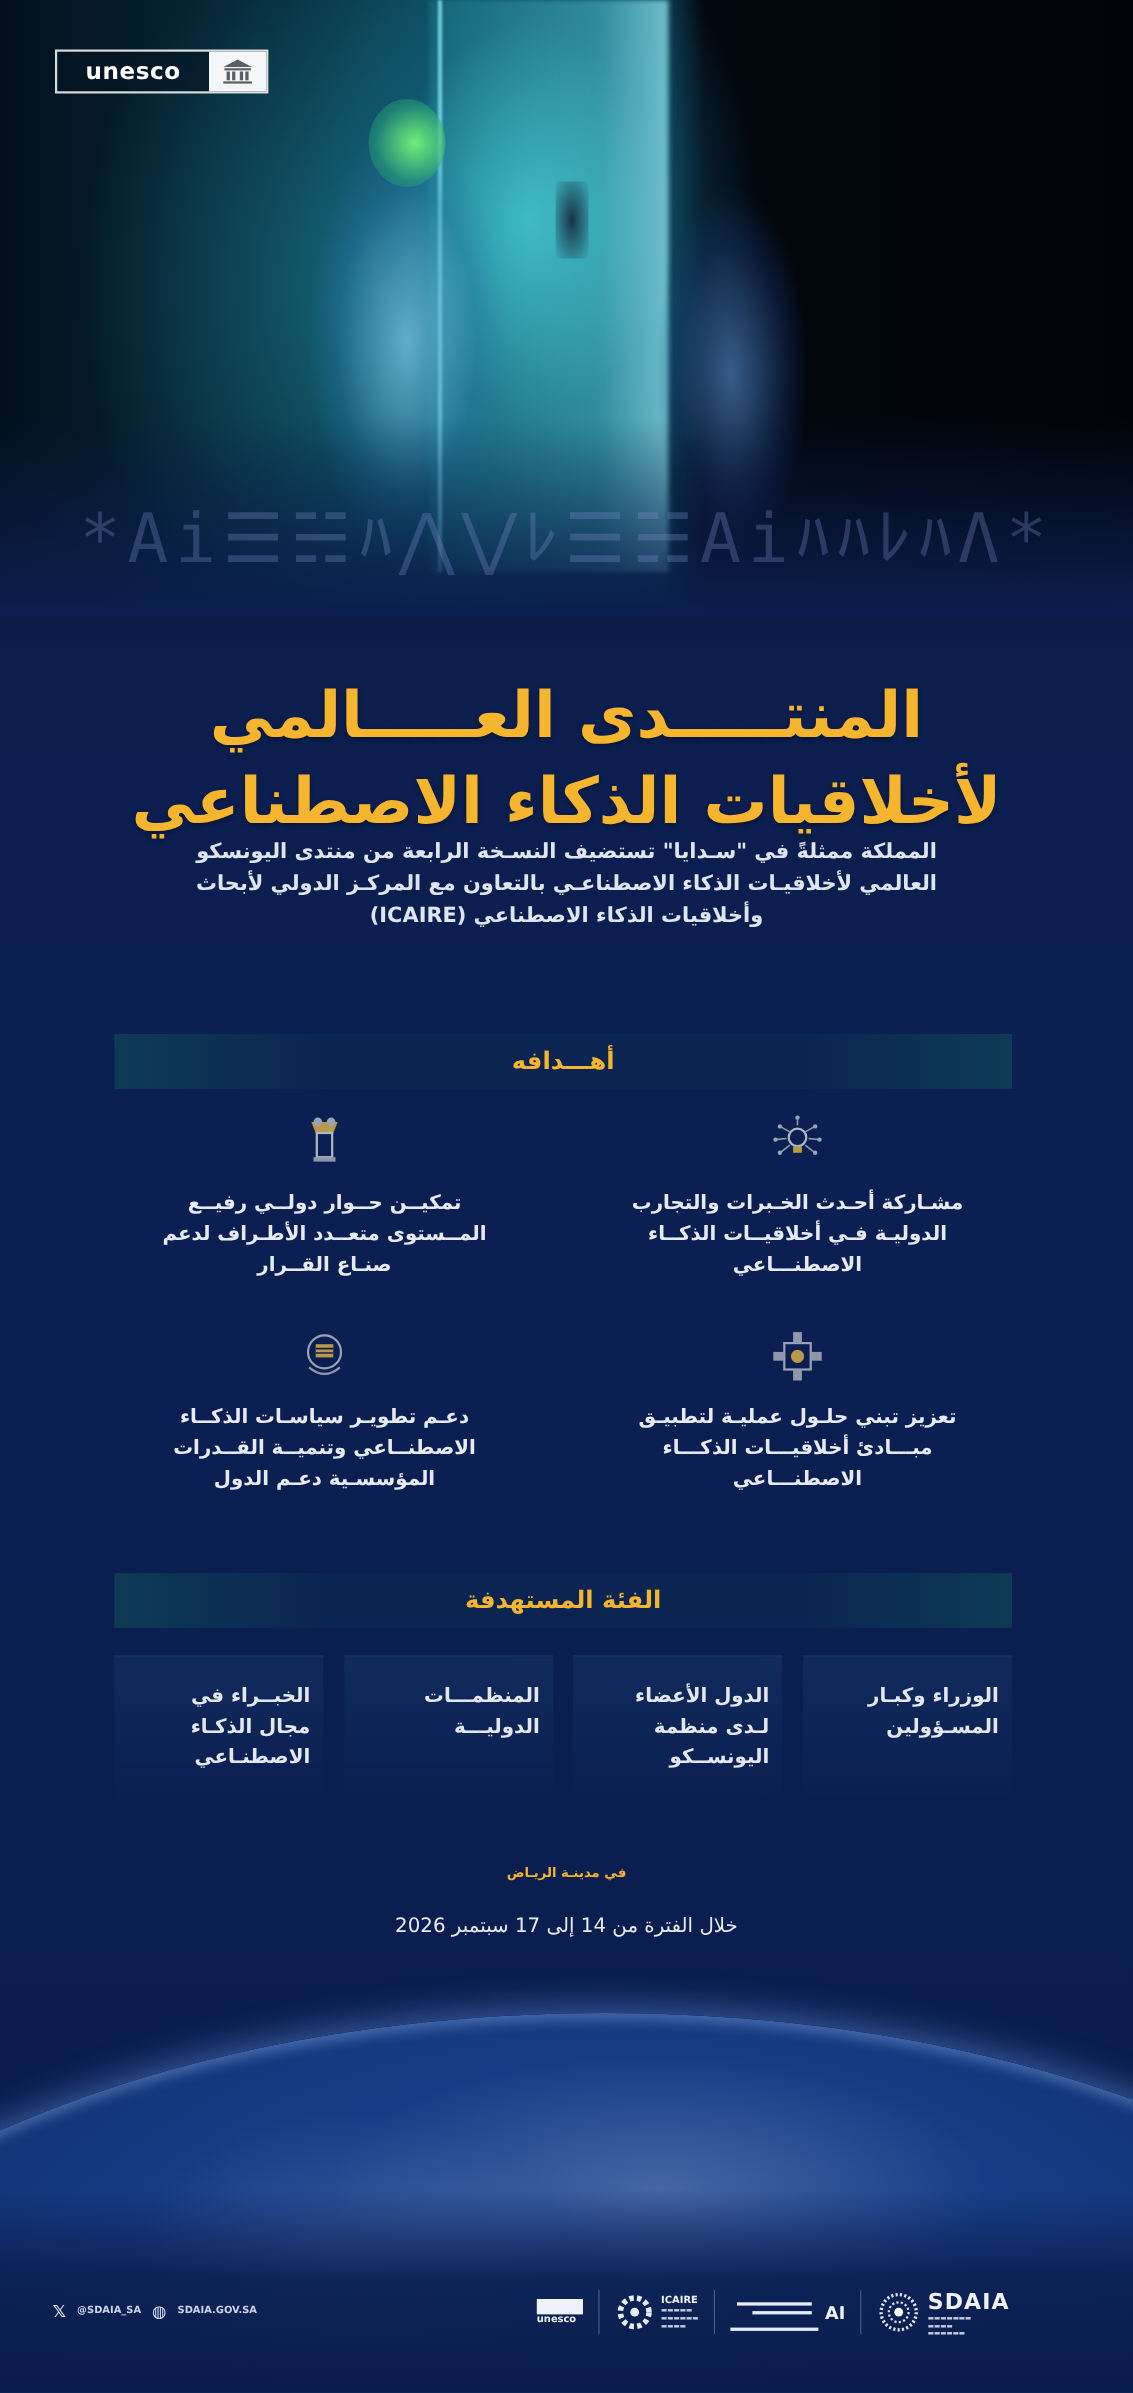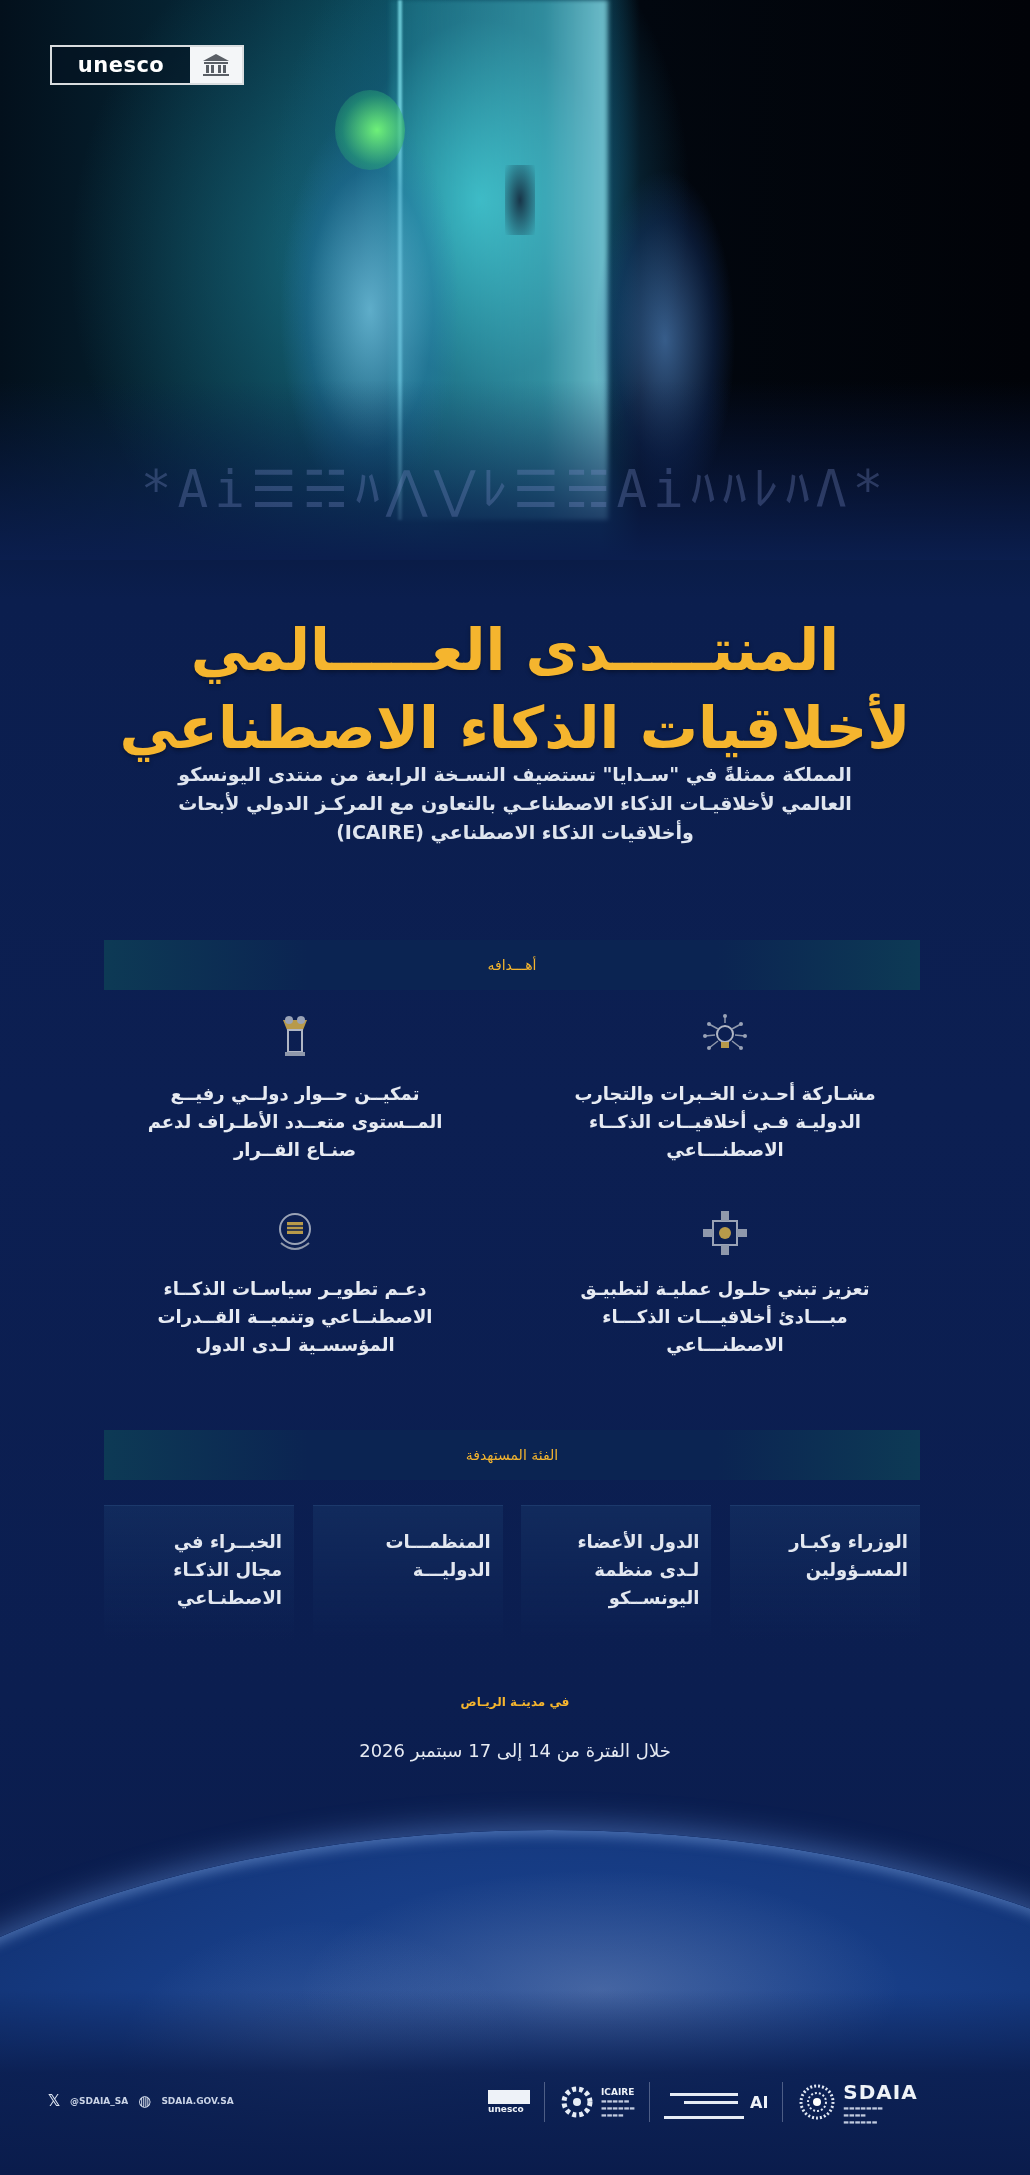--- a/index.html
+++ b/index.html
@@ -67,40 +67,40 @@
       width: 52px; background: #f4f6f8; display: flex; align-items: center; justify-content: center;
     }
     .unesco-badge .label {
       flex: 1; color: #ffffff; font-family: "DejaVu Sans", sans-serif; font-weight: bold; font-size: 21px;
       display: flex; align-items: center; justify-content: center; letter-spacing: 0.5px; direction: ltr;
     }
     
     .glyph-strip {
       position: absolute; left: 0; top: 450px; width: 1030px; height: 80px;
       direction: ltr; white-space: nowrap; overflow: hidden;
-      font-family: "DejaVu Sans Mono", monospace; font-size: 51px; line-height: 80px;
+      font-family: "DejaVu Sans Mono", monospace; font-size: 62px; line-height: 80px;
       color: rgba(120,140,200,0.32); letter-spacing: 6px; text-align: center;
     }
     
     .title {
       position: absolute; left: 60px; right: 60px; top: 575px;
       text-align: center; color: #f5b52e; font-weight: bold; font-size: 58px; line-height: 78px;
       text-shadow: 0 2px 4px rgba(0,0,0,0.35);
       margin-top: 36px;
     }
     .intro {
       position: absolute; left: 90px; right: 90px; top: 760px;
       text-align: center; color: #dfe5ef; font-size: 19px; line-height: 29px; font-weight: bold;
     }
     
     .band {
       position: absolute; left: 104px; width: 816px; height: 50px;
       background: linear-gradient(90deg, #0d3a55 0%, #0b2452 25%, #0b2452 75%, #0d3a55 100%);
       display: flex; align-items: center; justify-content: center;
-      color: #f5b52e; font-weight: normal; font-size: 14px; text-align: right;
+      color: #f5b52e; font-weight: bold; font-size: 22px; text-align: right;
     }
     .band-goals { top: 940px; }
     .band-audience { top: 1430px; }
     
     .goal {
       position: absolute; width: 390px; text-align: center;
     }
     .goal .icon {
       width: 52px; height: 52px; margin: 0 auto 16px; display: block;
     }
@@ -275,21 +275,21 @@
     <svg class="icon" viewBox="0 0 52 52">
       <circle cx="26" cy="22" r="15" fill="none" stroke="#9aa3b6" stroke-width="2"></circle>
       <rect x="18" y="15" width="16" height="12" fill="#b89a4a"></rect>
       <line x1="18" y1="19" x2="34" y2="19" stroke="#0b1e4e" stroke-width="1.5"></line>
       <line x1="18" y1="23" x2="34" y2="23" stroke="#0b1e4e" stroke-width="1.5"></line>
       <path d="M12 36 q14 12 28 0" fill="none" stroke="#8f98ab" stroke-width="2"></path>
     </svg>
     <div class="text">
       <div>دعـم تطويـر سياسـات الذكــاء</div>
       <div>الاصطنــاعي وتنميــة القــدرات</div>
-      <div>المؤسسـية لـدى الدول</div>
+      <div>المؤسسـية دعـم الدول</div>
     </div>
   </div>
 
   <div class="band band-audience">
     <span>الفئة المستهدفة</span>
   </div>
 
   <div class="aud-row">
     <div class="aud">
       <div>الوزراء وكبـار</div>

